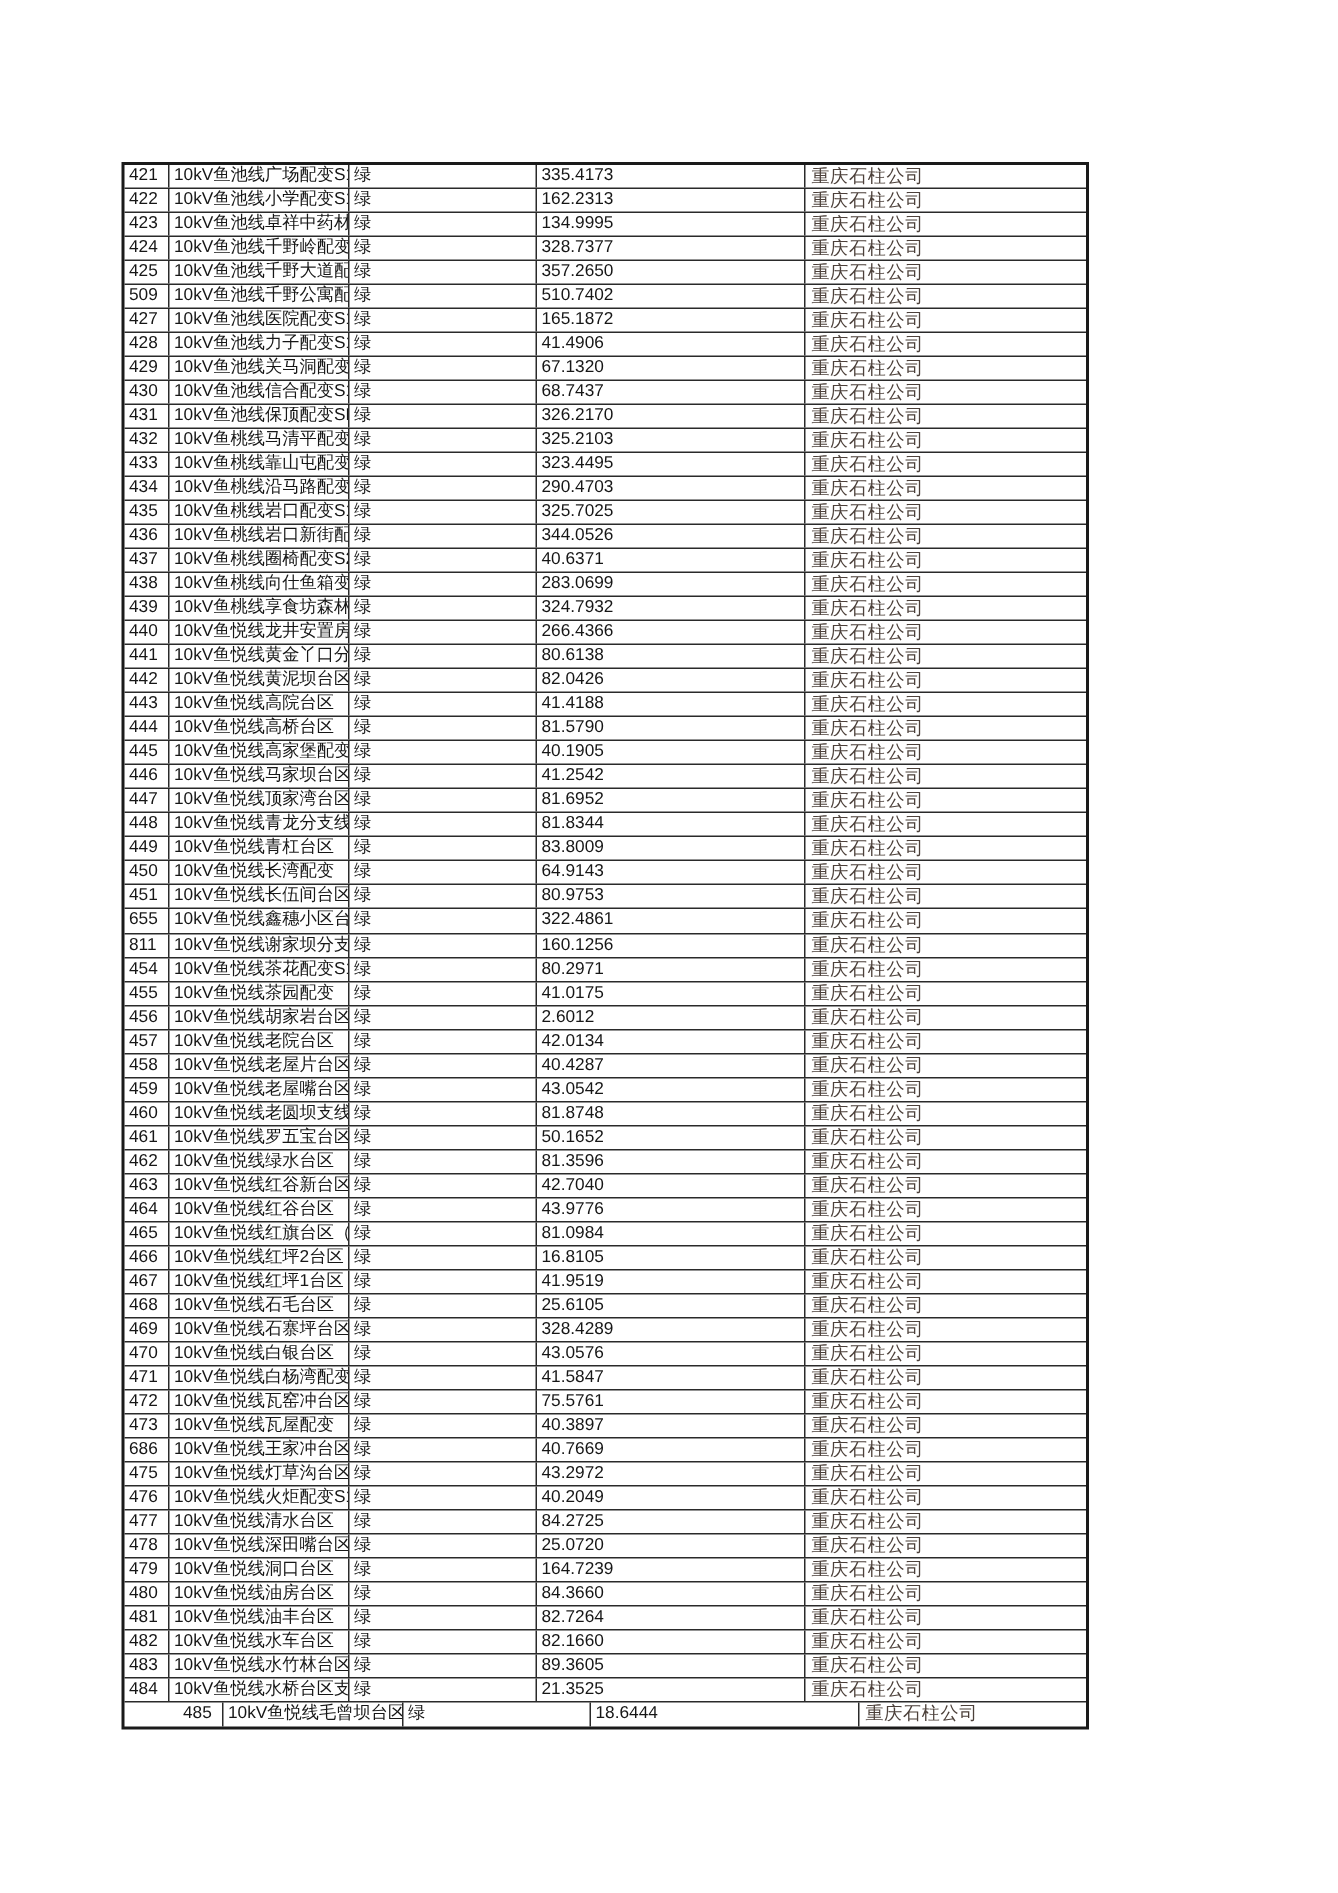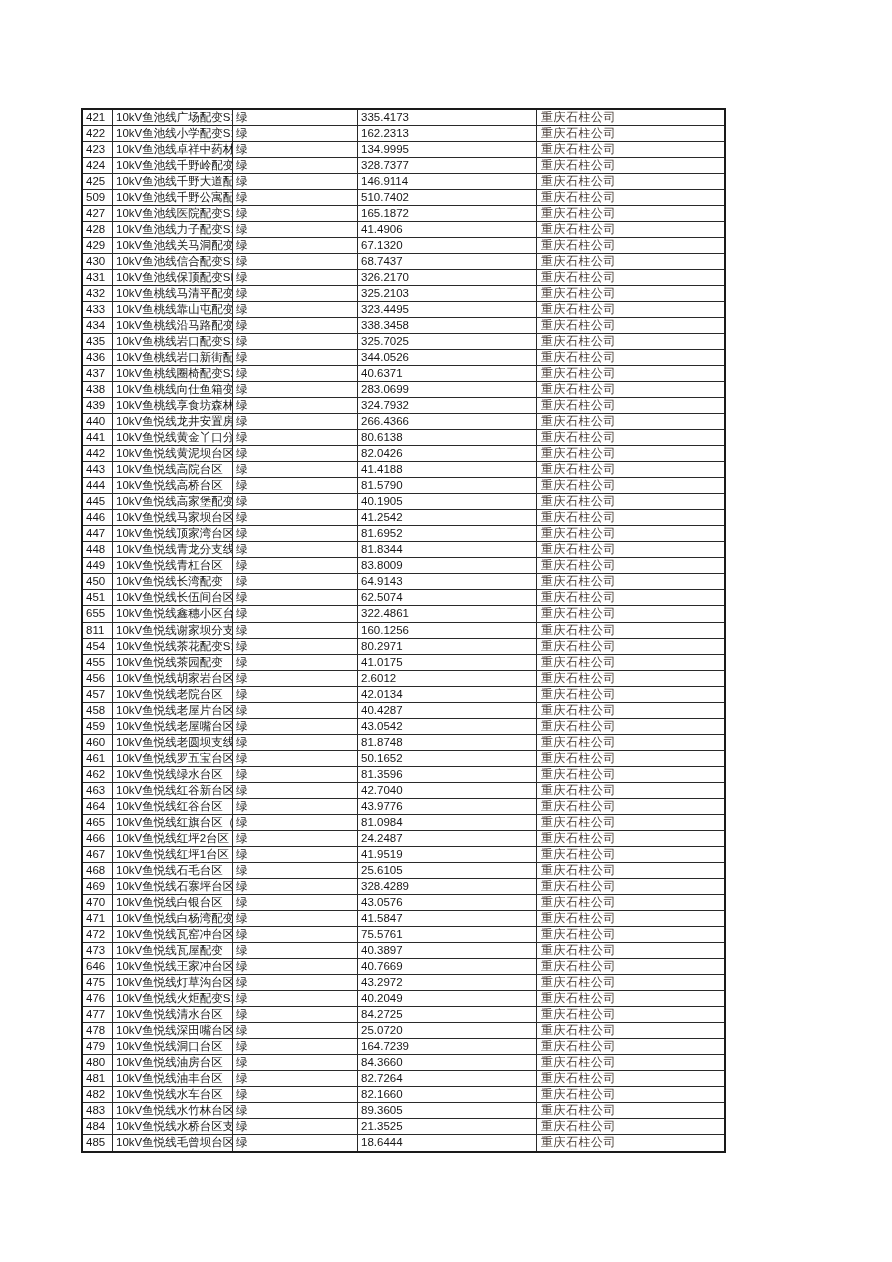--- a/index.html
+++ b/index.html
@@ -26,20 +26,21 @@
     background: #ffffff;
   }
   .row {
     display: flex;
     height: 16.02px;
     box-sizing: border-box;
     border-bottom: 1px solid var(--grid-line, #2a2a2a);
   }
   .row:last-child {
     border-bottom: none;
+    margin-left: 36px;
   }
   .cell {
     box-sizing: border-box;
     border-right: 1px solid var(--grid-line, #2a2a2a);
     overflow: hidden;
     white-space: nowrap;
     font-family: "Liberation Sans", sans-serif;
     font-size: 11.5px;
     line-height: 15px;
     color: var(--text-color, #161616);
@@ -89,21 +90,21 @@
         <div class="cell c-no">424</div>
         <div class="cell c-name">10kV鱼池线千野岭配变S1</div>
         <div class="cell c-status">绿</div>
         <div class="cell c-value">328.7377</div>
         <div class="cell c-company">重庆石柱公司</div>
       </div>
       <div class="row">
         <div class="cell c-no">425</div>
         <div class="cell c-name">10kV鱼池线千野大道配变</div>
         <div class="cell c-status">绿</div>
-        <div class="cell c-value">146.9114</div>
+        <div class="cell c-value">357.2650</div>
         <div class="cell c-company">重庆石柱公司</div>
       </div>
       <div class="row">
         <div class="cell c-no">509</div>
         <div class="cell c-name">10kV鱼池线千野公寓配变</div>
         <div class="cell c-status">绿</div>
         <div class="cell c-value">510.7402</div>
         <div class="cell c-company">重庆石柱公司</div>
       </div>
       <div class="row">
@@ -152,21 +153,21 @@
         <div class="cell c-no">433</div>
         <div class="cell c-name">10kV鱼桃线靠山屯配变S1</div>
         <div class="cell c-status">绿</div>
         <div class="cell c-value">323.4495</div>
         <div class="cell c-company">重庆石柱公司</div>
       </div>
       <div class="row">
         <div class="cell c-no">434</div>
         <div class="cell c-name">10kV鱼桃线沿马路配变S1</div>
         <div class="cell c-status">绿</div>
-        <div class="cell c-value">338.3458</div>
+        <div class="cell c-value">290.4703</div>
         <div class="cell c-company">重庆石柱公司</div>
       </div>
       <div class="row">
         <div class="cell c-no">435</div>
         <div class="cell c-name">10kV鱼桃线岩口配变S13</div>
         <div class="cell c-status">绿</div>
         <div class="cell c-value">325.7025</div>
         <div class="cell c-company">重庆石柱公司</div>
       </div>
       <div class="row">
@@ -271,21 +272,21 @@
         <div class="cell c-no">450</div>
         <div class="cell c-name">10kV鱼悦线长湾配变</div>
         <div class="cell c-status">绿</div>
         <div class="cell c-value">64.9143</div>
         <div class="cell c-company">重庆石柱公司</div>
       </div>
       <div class="row">
         <div class="cell c-no">451</div>
         <div class="cell c-name">10kV鱼悦线长伍间台区分</div>
         <div class="cell c-status">绿</div>
-        <div class="cell c-value">62.5074</div>
+        <div class="cell c-value">80.9753</div>
         <div class="cell c-company">重庆石柱公司</div>
       </div>
       <div class="row">
         <div class="cell c-no">655</div>
         <div class="cell c-name">10kV鱼悦线鑫穗小区台区</div>
         <div class="cell c-status">绿</div>
         <div class="cell c-value">322.4861</div>
         <div class="cell c-company">重庆石柱公司</div>
       </div>
       <div class="row">
@@ -376,21 +377,21 @@
         <div class="cell c-no">465</div>
         <div class="cell c-name">10kV鱼悦线红旗台区（原</div>
         <div class="cell c-status">绿</div>
         <div class="cell c-value">81.0984</div>
         <div class="cell c-company">重庆石柱公司</div>
       </div>
       <div class="row">
         <div class="cell c-no">466</div>
         <div class="cell c-name">10kV鱼悦线红坪2台区</div>
         <div class="cell c-status">绿</div>
-        <div class="cell c-value">24.2487</div>
+        <div class="cell c-value">16.8105</div>
         <div class="cell c-company">重庆石柱公司</div>
       </div>
       <div class="row">
         <div class="cell c-no">467</div>
         <div class="cell c-name">10kV鱼悦线红坪1台区</div>
         <div class="cell c-status">绿</div>
         <div class="cell c-value">41.9519</div>
         <div class="cell c-company">重庆石柱公司</div>
       </div>
       <div class="row">
@@ -429,21 +430,21 @@
         <div class="cell c-company">重庆石柱公司</div>
       </div>
       <div class="row">
         <div class="cell c-no">473</div>
         <div class="cell c-name">10kV鱼悦线瓦屋配变</div>
         <div class="cell c-status">绿</div>
         <div class="cell c-value">40.3897</div>
         <div class="cell c-company">重庆石柱公司</div>
       </div>
       <div class="row">
-        <div class="cell c-no">646</div>
+        <div class="cell c-no">686</div>
         <div class="cell c-name">10kV鱼悦线王家冲台区</div>
         <div class="cell c-status">绿</div>
         <div class="cell c-value">40.7669</div>
         <div class="cell c-company">重庆石柱公司</div>
       </div>
       <div class="row">
         <div class="cell c-no">475</div>
         <div class="cell c-name">10kV鱼悦线灯草沟台区</div>
         <div class="cell c-status">绿</div>
         <div class="cell c-value">43.2972</div>

